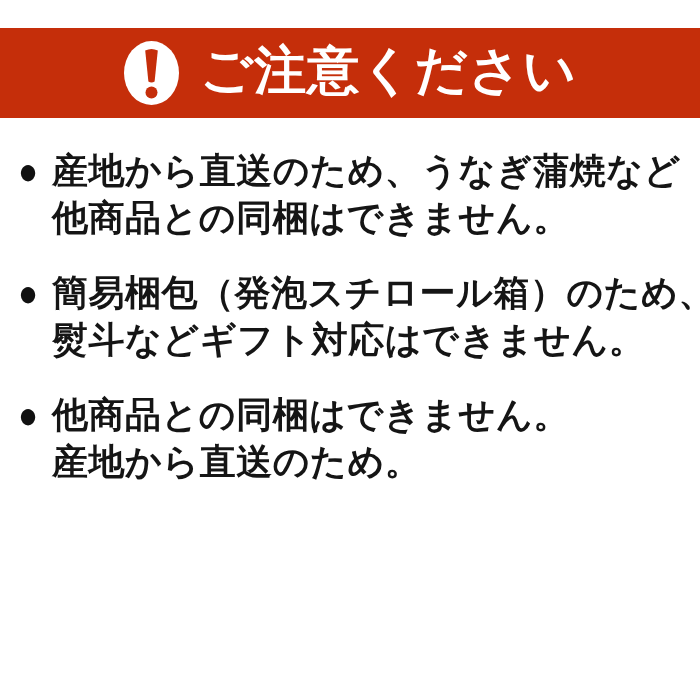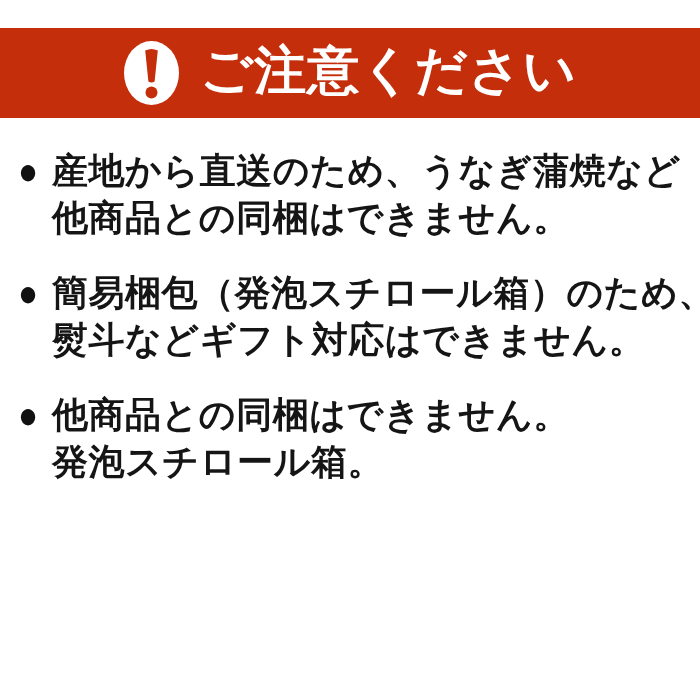--- a/index.html
+++ b/index.html
@@ -105,18 +105,18 @@
       <div class="lines">
         <div>簡易梱包（発泡スチロール箱）のため、</div>
         <div>熨斗などギフト対応はできません。</div>
       </div>
     </div>
 
     <div class="notice">
       <span class="bullet">●</span>
       <div class="lines">
         <div>他商品との同梱はできません。</div>
-        <div>発泡スチロール箱。</div>
+        <div>産地から直送のため。</div>
       </div>
     </div>
 
   </div>
 </div>
 
 </body></html>

